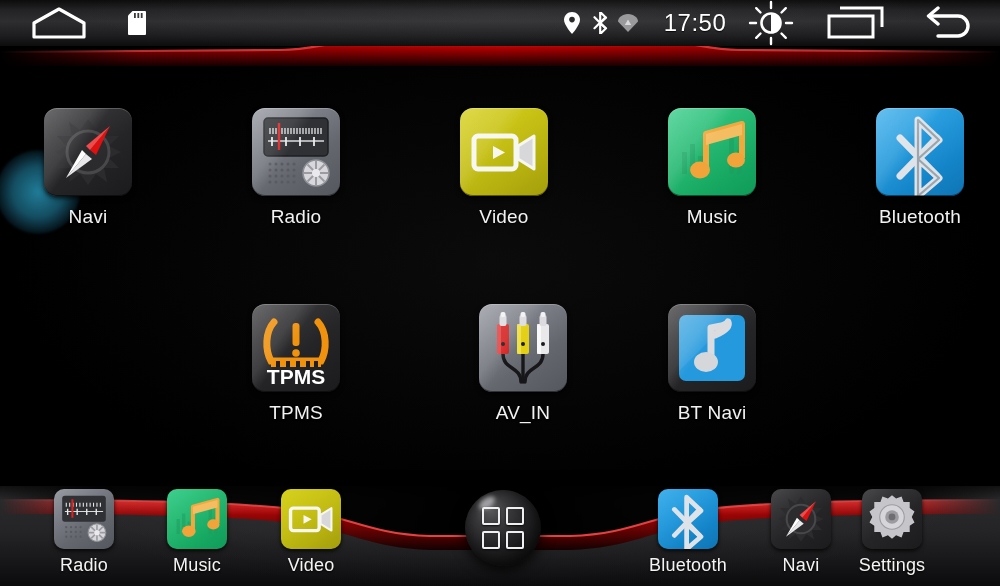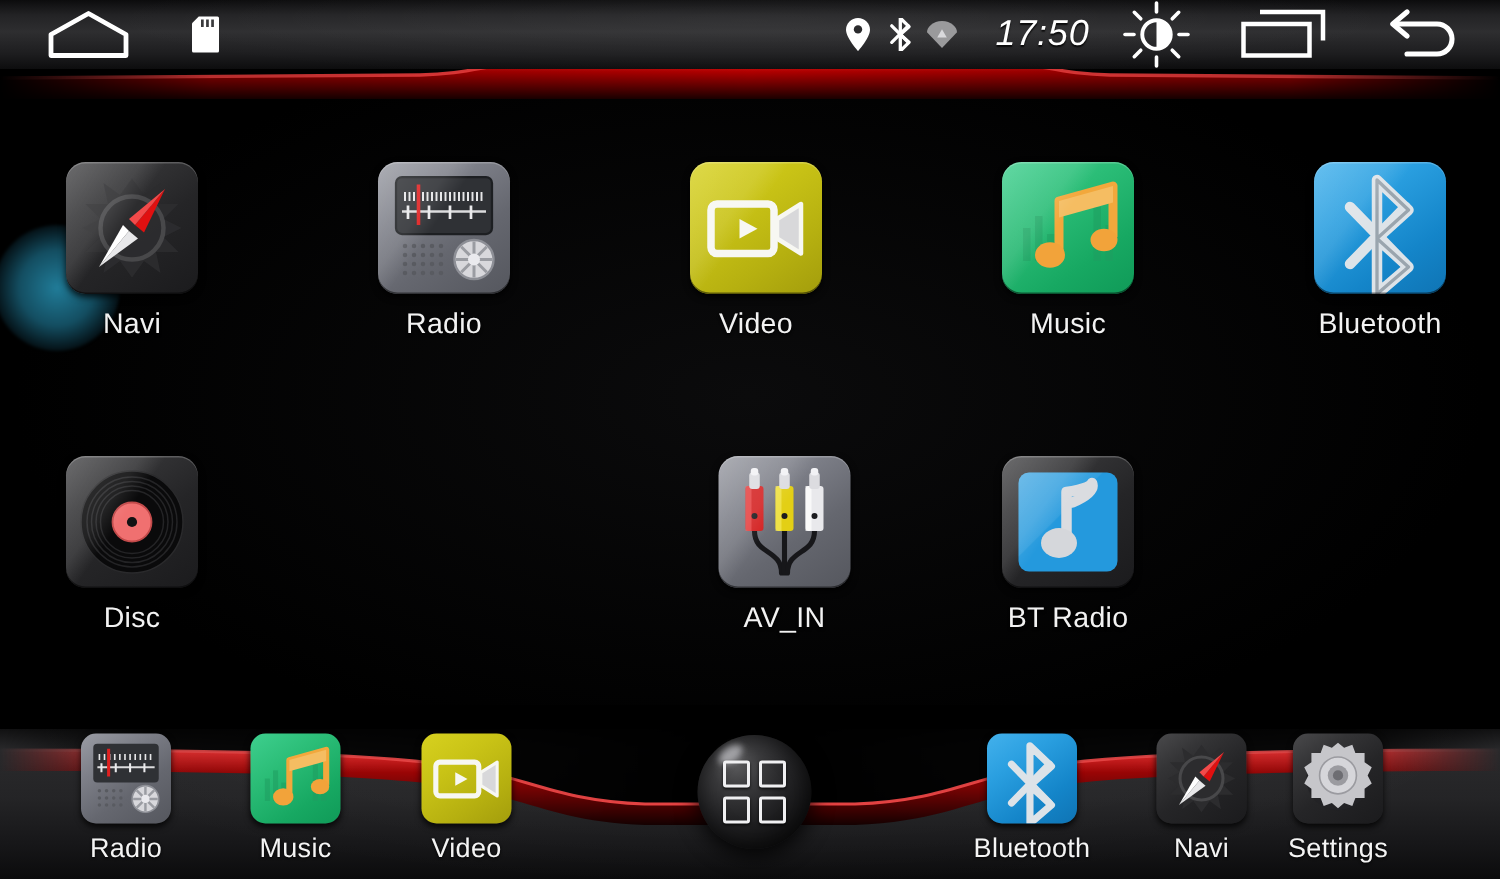--- a/index.html
+++ b/index.html
@@ -28,21 +28,20 @@
     background:radial-gradient(circle at 50% 50%, rgba(34,130,160,.95) 0%, rgba(26,104,130,.75) 42%, rgba(16,62,80,.35) 68%, rgba(0,0,0,0) 78%);
     filter:blur(1px);
     z-index:1;
   }
 
   
   #statusbar{
     position:absolute; left:0; top:0; width:1000px; height:46px;
     background:linear-gradient(180deg,#0c0c0d 0%,#232325 22%,#2e2e30 46%,#1d1d1f 78%,#0d0d0e 100%);
     z-index:20;
-    font-style:italic;
   }
   #statusbar .sheen{
     position:absolute; left:0; top:0; right:0; height:46px;
     background:radial-gradient(ellipse 60% 120% at 50% 30%, rgba(255,255,255,.055) 0%, rgba(255,255,255,0) 72%);
     pointer-events:none;
   }
   .sb-item{
     position:absolute; top:0; height:46px;
     display:flex; align-items:center; justify-content:center;
   }
@@ -357,41 +356,42 @@
         <path d="M42 12 L63 32 L42 51 L42 12 Z M42 51 L63 70 L42 88 L42 51 Z" fill="none" stroke="#dde3e8" stroke-width="7" stroke-linejoin="round"></path>
         <path d="M24 30 L61 68 M24 68 L61 30" stroke="#dde3e8" stroke-width="7" stroke-linecap="round"></path>
         <path d="M42 12 L63 32 L42 51 L42 12 Z M42 51 L63 70 L42 88 L42 51 Z" fill="none" stroke="#9aa5ae" stroke-width="2.2" stroke-linejoin="round"></path>
       </svg>
       <div class="gloss"></div>
         <div class="edge"></div>
     </div>
     <div class="app-label">Bluetooth</div>
   </div>
 
-  <div class="app" style="left:28px;top:258px">
+
+  <div class="app" style="left:236px;top:258px">
     <div class="tile bg-dark">
       <svg class="ico" width="88" height="88" viewBox="0 0 88 88">
-        <circle cx="44" cy="44" r="34" fill="#0a0a0b"></circle>
-        <circle cx="44" cy="44" r="34" fill="none" stroke="#2a2a2c" stroke-width="1"></circle>
-        <g fill="none" stroke="#242426" stroke-width="1">
-          <circle cx="44" cy="44" r="30"></circle>
-            <circle cx="44" cy="44" r="27"></circle>
-            <circle cx="44" cy="44" r="24"></circle>
-            <circle cx="44" cy="44" r="21"></circle>
-        </g>
-        <circle cx="44" cy="44" r="13" fill="#f07070"></circle>
-        <circle cx="44" cy="44" r="13" fill="none" stroke="#c24a4a" stroke-width="1.2"></circle>
-        <circle cx="44" cy="44" r="3.4" fill="#121213"></circle>
-      </svg>
-      <div class="gloss"></div>
-        <div class="edge"></div>
-    </div>
-    <div class="app-label">Disc</div>
-  </div>
-
+        <path d="M22 18 C13 28 13 46 19 57 L69 57 C75 46 75 28 66 18" fill="none" stroke="#f0920e" stroke-width="7" stroke-linecap="round"></path>
+        <path d="M19 57 L69 57 L69 63 L19 63 Z" fill="#f0920e"></path>
+        <g fill="#1f1f21">
+            <rect x="24" y="57" width="4" height="6"></rect>
+            <rect x="34" y="57" width="4" height="6"></rect>
+            <rect x="44" y="57" width="4" height="6"></rect>
+            <rect x="54" y="57" width="4" height="6"></rect>
+            <rect x="62" y="57" width="4" height="6"></rect>
+          </g>
+        <rect x="40.5" y="19" width="7" height="23" rx="3" fill="#f0920e"></rect>
+        <circle cx="44" cy="49" r="3.8" fill="#f0920e"></circle>
+        <text x="44" y="80" text-anchor="middle" font-family="Liberation Sans, sans-serif" font-size="21" font-weight="bold" fill="#ffffff">TPMS</text>
+      </svg>
+      <div class="gloss"></div>
+        <div class="edge"></div>
+    </div>
+    <div class="app-label">TPMS</div>
+  </div>
 
   <div class="app" style="left:463px;top:258px">
     <div class="tile bg-gray">
       <svg class="ico" width="88" height="88" viewBox="0 0 88 88">
         <g stroke="#17171a" stroke-width="3.4" fill="none" stroke-linecap="round">
           <path d="M24 50 C24 66 42 62 42 78"></path>
           <path d="M44 50 C44 66 44 62 44 78"></path>
           <path d="M64 50 C64 66 46 62 46 78"></path>
         </g>
         <g>
@@ -435,21 +435,21 @@
           <stop offset="42%" stop-color="#ffffff" stop-opacity=".07"></stop>
           <stop offset="43%" stop-color="#ffffff" stop-opacity="0"></stop>
         </linearGradient>
           </defs>
         <path d="M43 58 V24 C43 24 58 22 60 18 C62 23 54 28 47 31" fill="none" stroke="#dadce0" stroke-width="7" stroke-linejoin="round" stroke-linecap="round"></path>
         <ellipse cx="38" cy="58" rx="12" ry="10" fill="#d5d7db"></ellipse>
       </svg>
       <div class="gloss"></div>
         <div class="edge"></div>
     </div>
-    <div class="app-label">BT Radio</div>
+    <div class="app-label">BT Navi</div>
   </div>
 </div>
 
 <div id="dock">
   <div class="dock-sheen"></div>
 </div>
 
 <svg id="dock-mask" viewBox="0 0 1000 116" preserveAspectRatio="none">
   <defs>
     <linearGradient id="gRedBot" x1="0" y1="0" x2="0" y2="1">

